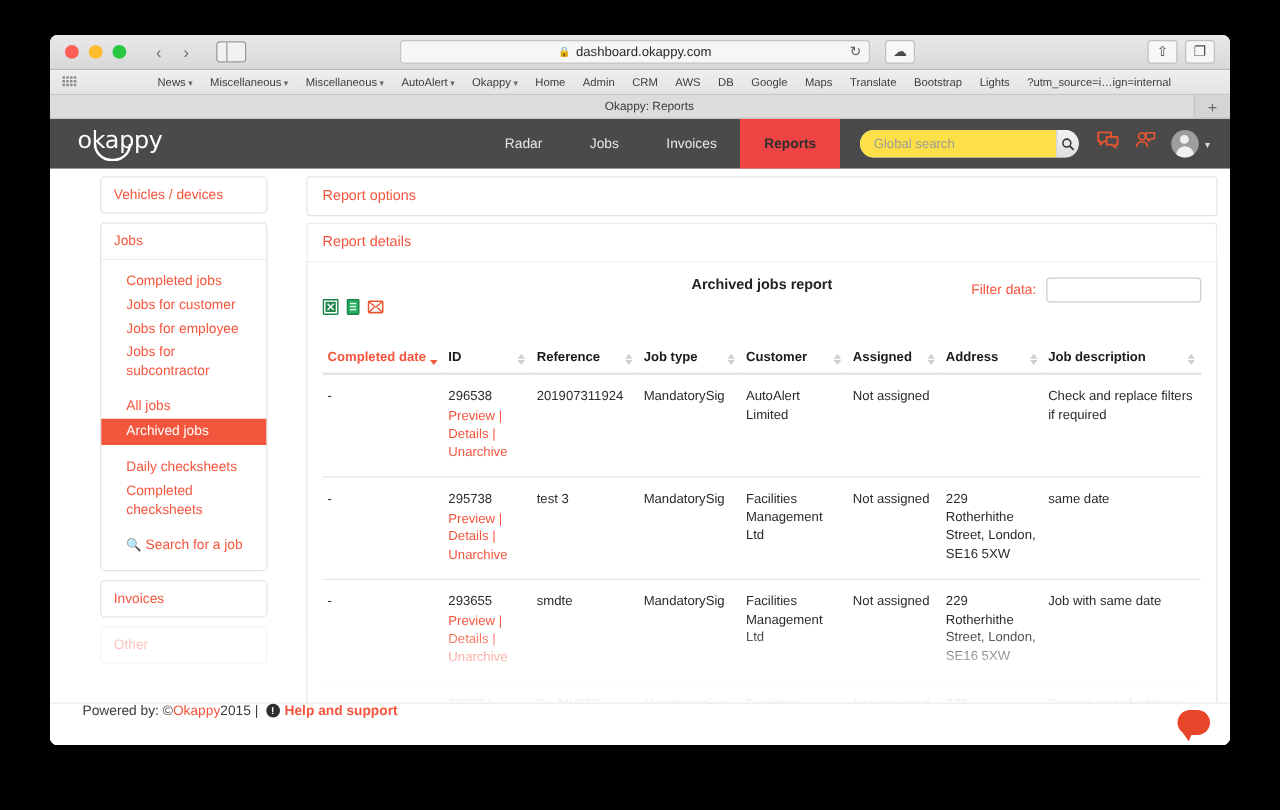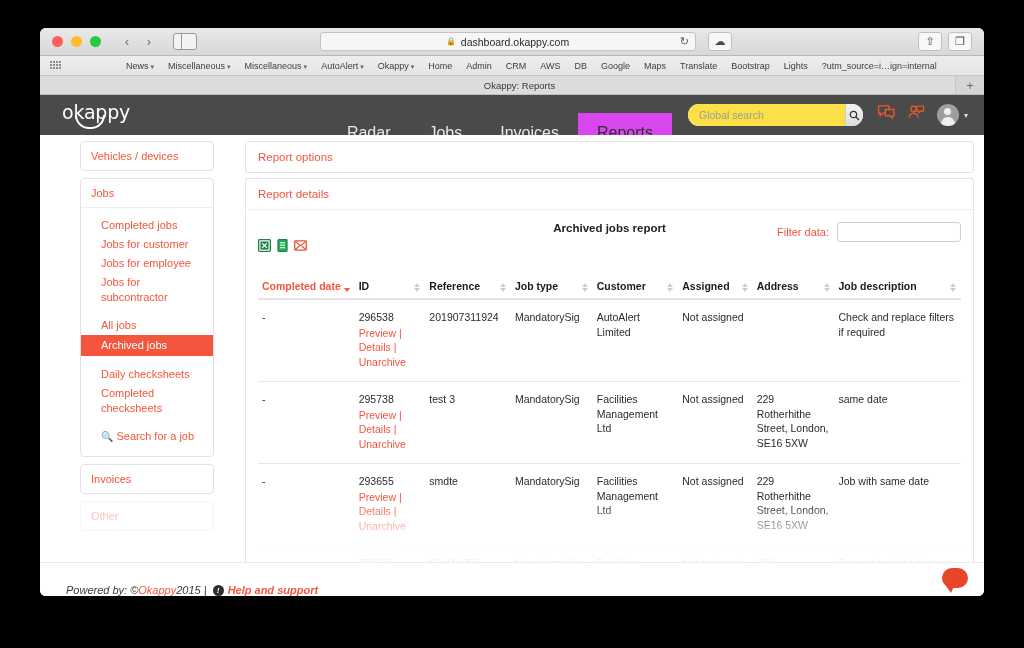--- a/index.html
+++ b/index.html
@@ -132,24 +132,24 @@
   #logo .smile {
     position: absolute; left: 13px; top: 13px;
     width: 30px; height: 14px;
     border: 2px solid #fff; border-top: none;
     border-radius: 0 0 18px 18px;
   }
 
   #mainnav { display: flex; margin-left: auto; height: 100%; }
   .nav-item {
     padding: 0 19px; height: 100%; display: flex; align-items: center;
-    font-size: 16px; color: #e8e8e8; margin-top: 18px;
+    font-size: 11px; color: #e8e8e8;
   }
   .nav-item.active {
-    background: #d946ef; color: #2e2e2e; font-weight: normal;
+    background: #ef4444; color: #2e2e2e; font-weight: bold;
   }
 
   #search-wrap {
     margin-left: 16px; display: flex; align-items: center;
     height: 22px; border-radius: 11px; overflow: hidden;
     background: #fff; width: 175px;
   }
   #search-input {
     border: none; outline: none; flex: 1; height: 100%;
     padding: 0 11px; font-size: 10.5px; color: #555;
@@ -292,23 +292,23 @@
   #fade-overlay {
     position: absolute; left: 0; right: 0; bottom: 0; height: 86px;
     background: linear-gradient(rgba(255,255,255,0) 0%, rgba(255,255,255,0.82) 42%, rgba(255,255,255,0.97) 78%, #fff 100%);
     pointer-events: none;
   }
 
   
   #footer {
     position: absolute; left: 0; right: 0; bottom: 0; height: 34px;
     background: #fff; border-top: 1px solid #ececec;
-    display: flex; align-items: flex-end;
+    display: flex; align-items: flex-start;
     font-size: 11px; color: #3a3a3a;
-    padding-left: 26px; z-index: 5; font-style: italic;
+    padding-left: 26px; z-index: 5;
   }
   #footer .brand { color: #f4553d; }
   #footer .infodot {
     display: inline-flex; align-items: center; justify-content: center;
     width: 11px; height: 11px; border-radius: 50%;
     background: #2e2e2e; color: #fff; font-size: 8px;
     margin: 0 4px 0 6px; font-weight: bold;
   }
   #footer .helplink { color: #f4553d; font-weight: bold; }
 

